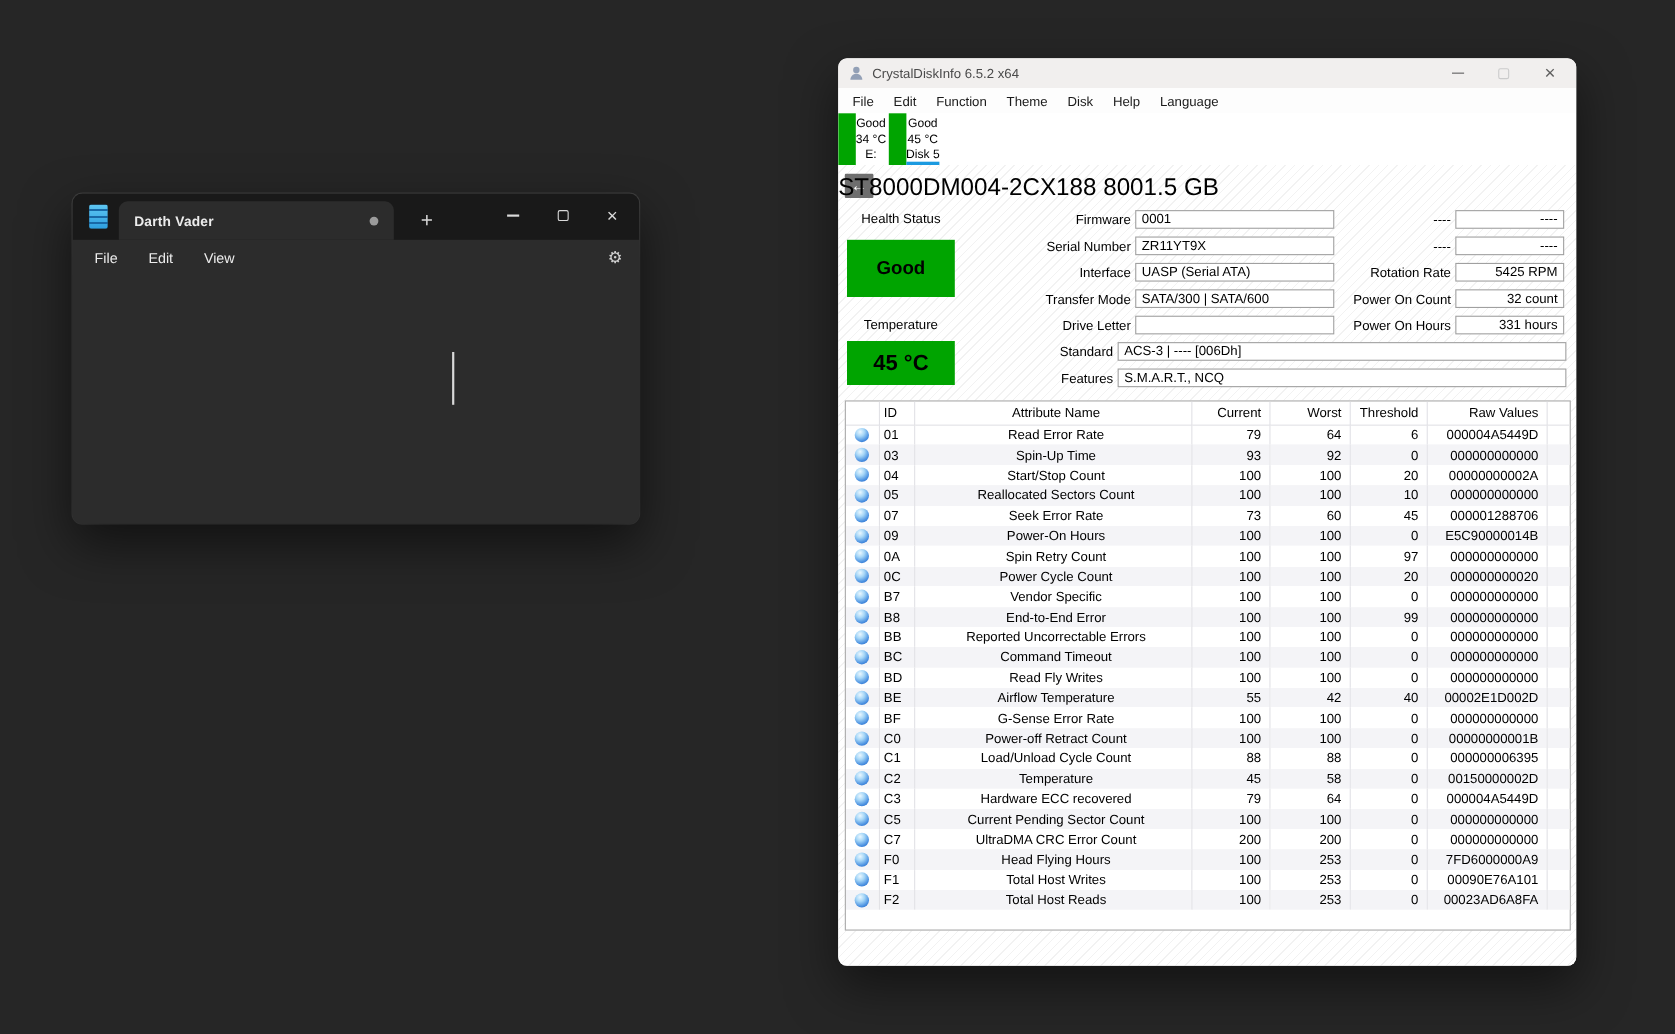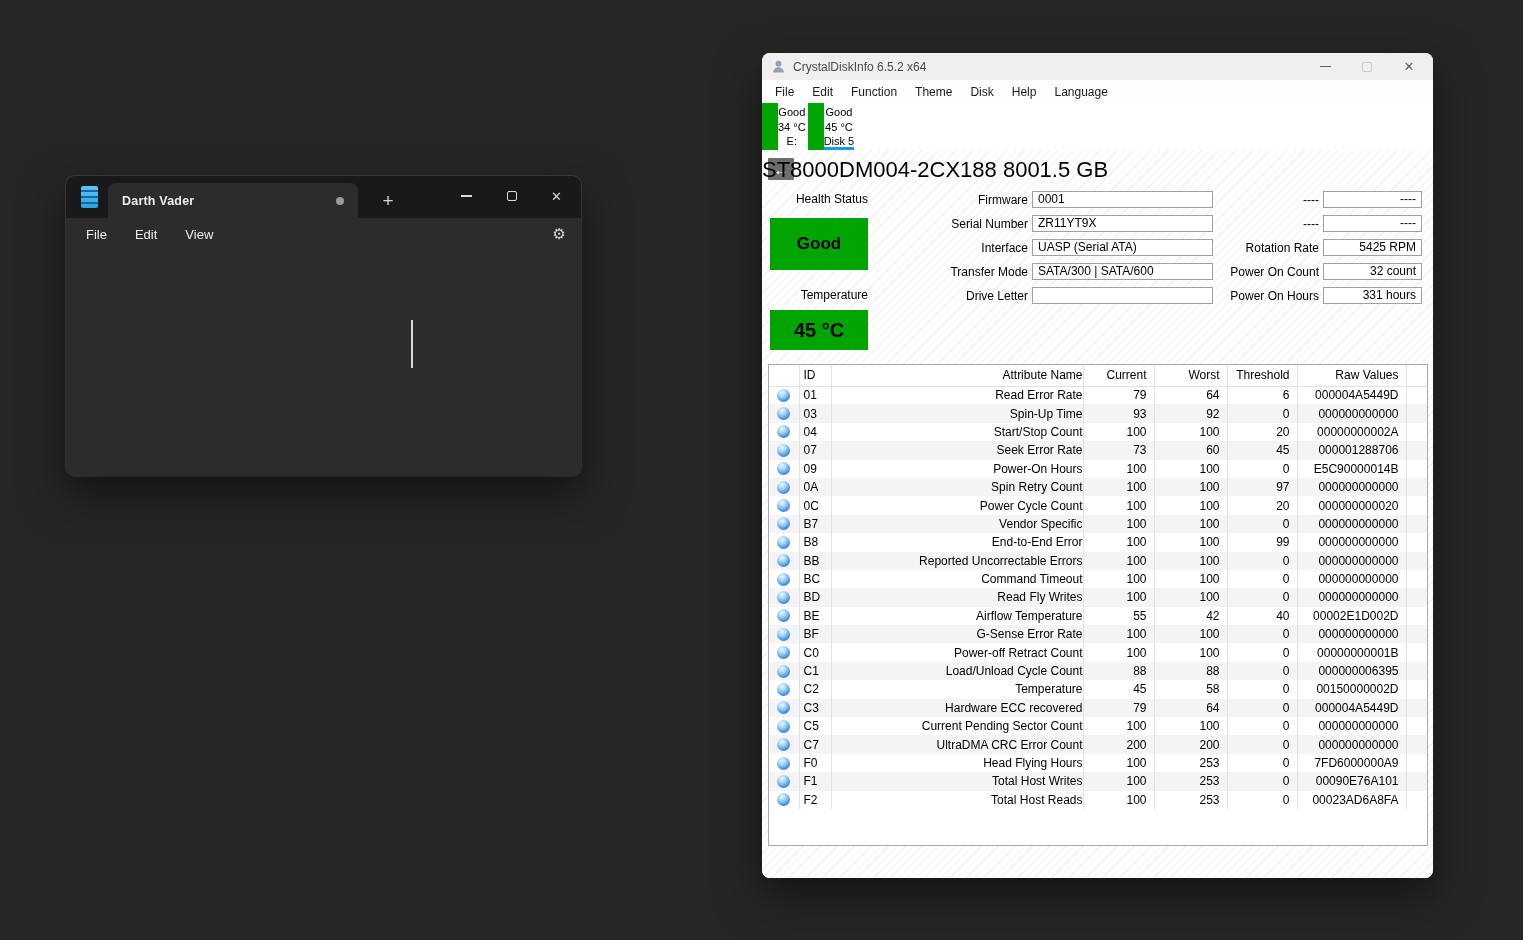--- a/index.html
+++ b/index.html
@@ -84,21 +84,21 @@
     position:relative; flex:1; background-color:#fff;
     background-image:repeating-linear-gradient(135deg, rgba(0,0,0,0) 0 5px, rgba(0,0,0,0.05) 5px 6px);
   }
   .cdi-back {
     position:absolute; left:6px; top:8px; width:26px; height:22px; background:#6e6e6e;
     color:#fff; display:flex; align-items:center; justify-content:center;
     font-size:15px; font-weight:bold; border-radius:1px;
   }
   .cdi-drive-title { position:absolute; left:0; right:0; top:7px; text-align:left; font-size:22px; color:#000; }
 
-  .cdi-health-label, .cdi-temp-label { position:absolute; left:8px; width:98px; text-align:right; font-size:12px; color:#000; }
+  .cdi-health-label, .cdi-temp-label { position:absolute; left:8px; width:98px; text-align:center; font-size:12px; color:#000; }
   .cdi-health-label { top:42px; }
   .cdi-temp-label { top:138px; }
   .cdi-health-box {
     position:absolute; left:8px; top:68px; width:98px; height:52px;
     display:flex; align-items:center; justify-content:center;
     font-size:17px; font-weight:bold; color:#000;
   }
   .cdi-temp-box {
     position:absolute; left:8px; top:160px; width:98px; height:40px;
     display:flex; align-items:center; justify-content:center;
@@ -130,21 +130,21 @@
   table.smart col.c-id { width:32px; }
   table.smart col.c-name { width:252px; }
   table.smart col.c-cur { width:71px; }
   table.smart col.c-wor { width:73px; }
   table.smart col.c-thr { width:70px; }
   table.smart col.c-raw { width:109px; }
   table.smart th { font-weight:normal; height:21px; border-bottom:1px solid #e2e2e6; }
   table.smart th, table.smart td { border-right:1px solid #e2e2e6; white-space:nowrap; overflow:hidden; }
   table.smart th:last-child, table.smart td:last-child { border-right:none; }
   table.smart td { height:18.4px; }
-  table.smart .t-left { text-align:right; padding-left:6px; }
+  table.smart .t-left { text-align:center; padding-left:6px; }
   table.smart .t-id { text-align:left; padding-left:4px; }
   table.smart .t-num { text-align:right; padding-right:7px; }
   table.smart tbody tr:nth-of-type(even) { background:#f4f4f7; }
   .sphere {
     width:13px; height:13px; border-radius:50%; margin:0 auto;
     background:radial-gradient(circle at 38% 28%, #eaf7ff 0%, #a5d6f7 32%, #4a90e0 68%, #1e5cc0 100%);
   }
 </style>
 </head>
 <body>
@@ -312,20 +312,32 @@
           <div class="field-label">Power On Count</div>
           <div class="field-box">32 count</div>
         </div>
 
         <div class="field-row">
           <div class="field-label">Power On Hours</div>
           <div class="field-box">331 hours</div>
         </div>
       </div>
 
+    <div class="fields-wide">
+
+        <div class="field-row">
+          <div class="field-label">Standard</div>
+          <div class="field-box">ACS-3 | ---- [006Dh]</div>
+        </div>
+
+        <div class="field-row">
+          <div class="field-label">Features</div>
+          <div class="field-box">S.M.A.R.T., NCQ</div>
+        </div>
+      </div>
 
     <div class="smart-box">
       <table class="smart">
         <colgroup>
           <col class="c-icon">
             <col class="c-id">
             <col class="c-name">
           <col class="c-cur">
             <col class="c-wor">
             <col class="c-thr">
@@ -378,20 +390,32 @@
               </td>
               <td class="t-id">04</td>
               <td class="t-left">Start/Stop Count</td>
               <td class="t-num">100</td>
               <td class="t-num">100</td>
               <td class="t-num">20</td>
               <td class="t-num">00000000002A</td>
               <td></td>
             </tr>
 
+            <tr>
+              <td>
+                <div class="sphere"></div>
+              </td>
+              <td class="t-id">05</td>
+              <td class="t-left">Reallocated Sectors Count</td>
+              <td class="t-num">100</td>
+              <td class="t-num">100</td>
+              <td class="t-num">10</td>
+              <td class="t-num">000000000000</td>
+              <td></td>
+            </tr>
 
             <tr>
               <td>
                 <div class="sphere"></div>
               </td>
               <td class="t-id">07</td>
               <td class="t-left">Seek Error Rate</td>
               <td class="t-num">73</td>
               <td class="t-num">60</td>
               <td class="t-num">45</td>

